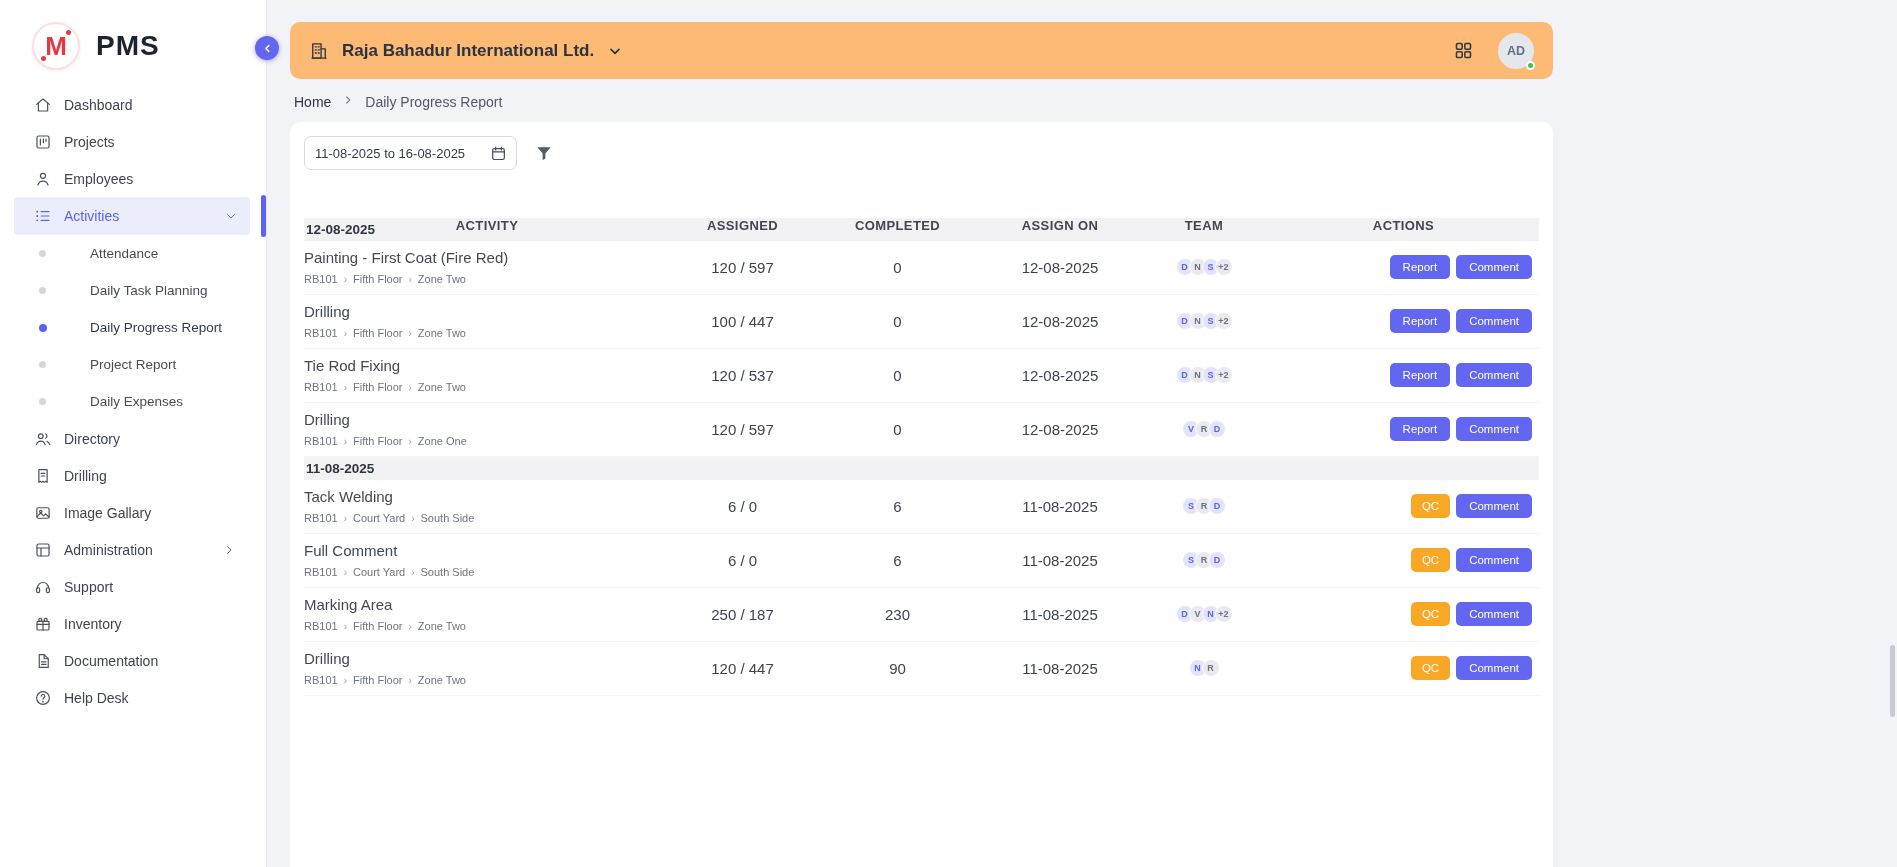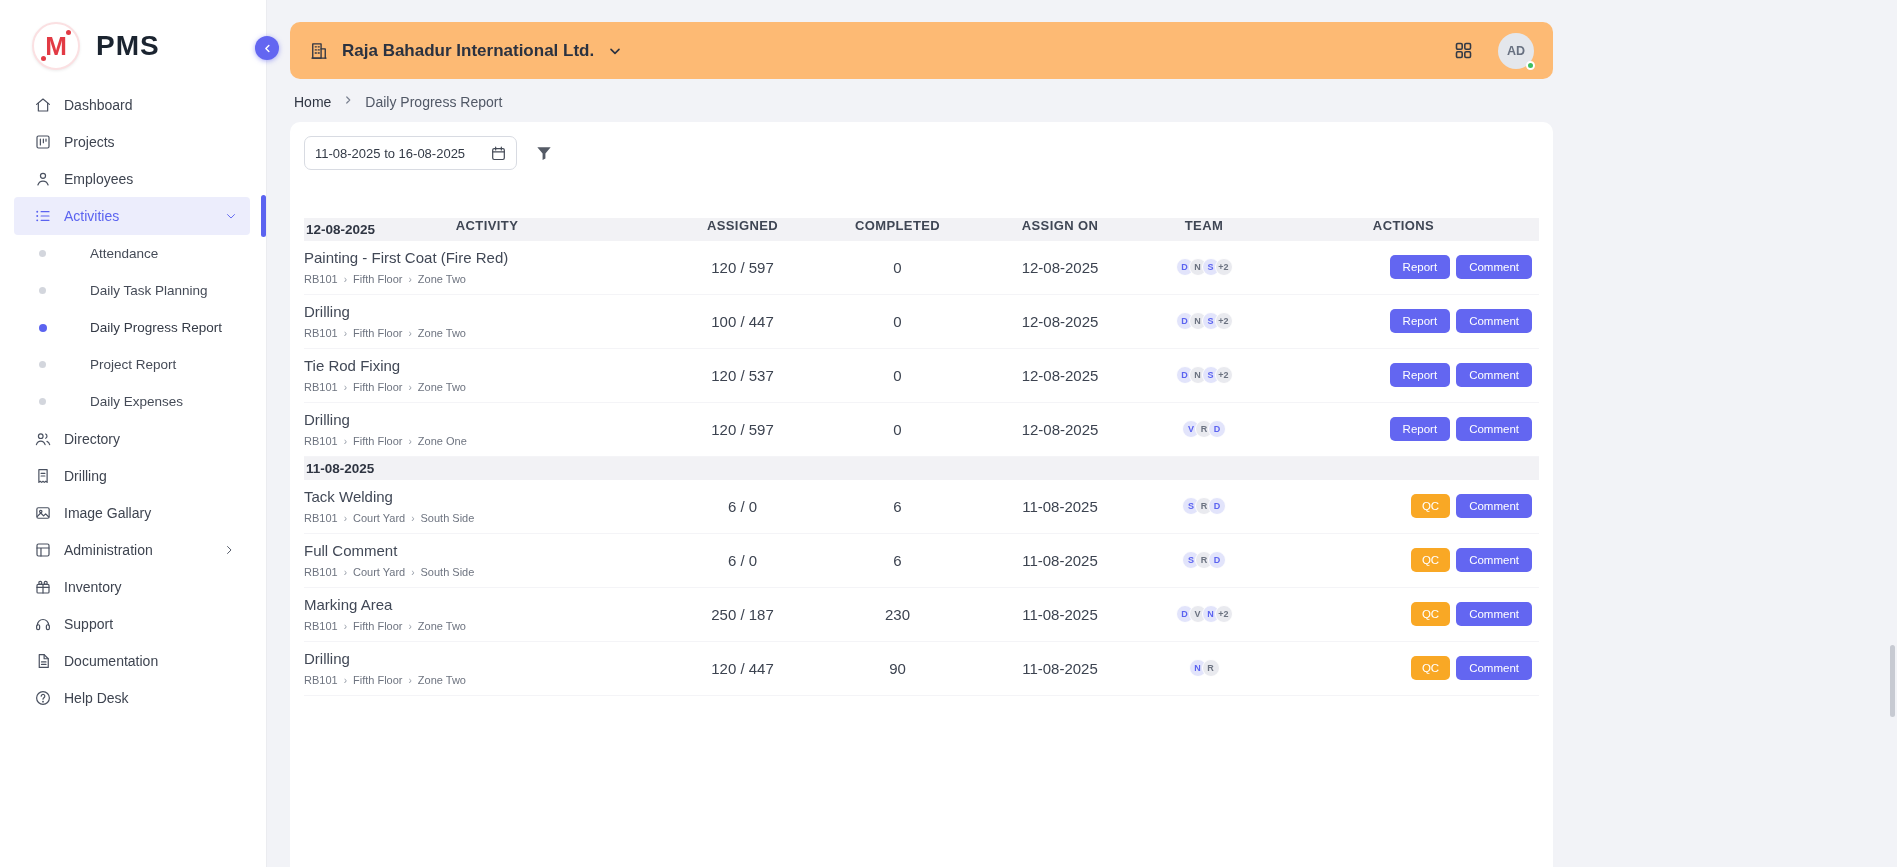--- a/index.html
+++ b/index.html
@@ -243,33 +243,33 @@
           <rect x="4" y="4" width="16" height="16" rx="2"></rect>
           <path d="M4 9.3h16M9.3 9.3V20"></path>
         </svg>
         <span class="side-label">Administration</span>
         <svg class="icn chev" viewBox="0 0 24 24" fill="none" stroke="currentColor" stroke-width="1.6" stroke-linecap="round" stroke-linejoin="round">
           <path d="M9.5 6l6 6-6 6"></path>
         </svg>
       </div>
       <div class="side-item">
         <svg class="icn " viewBox="0 0 24 24" fill="none" stroke="currentColor" stroke-width="1.6" stroke-linecap="round" stroke-linejoin="round">
+          <path d="M4.5 13.5a7.5 7.5 0 0115 0"></path>
+          <rect x="3.5" y="13" width="4" height="6.5" rx="1.8"></rect>
+          <rect x="16.5" y="13" width="4" height="6.5" rx="1.8"></rect>
+        </svg>
+        <span class="side-label">Support</span>
+      </div>
+      <div class="side-item">
+        <svg class="icn " viewBox="0 0 24 24" fill="none" stroke="currentColor" stroke-width="1.6" stroke-linecap="round" stroke-linejoin="round">
           <rect x="4" y="8.5" width="16" height="11.5" rx="1.5"></rect>
           <path d="M4 12.5h16M12 8.5V20"></path>
           <path d="M8.4 8.5a2 2 0 112-2.2c.1 1-.7 2.2-2 2.2zM15.6 8.5a2 2 0 10-2-2.2c-.1 1 .7 2.2 2 2.2z"></path>
         </svg>
         <span class="side-label">Inventory</span>
-      </div>
-      <div class="side-item">
-        <svg class="icn " viewBox="0 0 24 24" fill="none" stroke="currentColor" stroke-width="1.6" stroke-linecap="round" stroke-linejoin="round">
-          <path d="M4.5 13.5a7.5 7.5 0 0115 0"></path>
-          <rect x="3.5" y="13" width="4" height="6.5" rx="1.8"></rect>
-          <rect x="16.5" y="13" width="4" height="6.5" rx="1.8"></rect>
-        </svg>
-        <span class="side-label">Support</span>
       </div>
       <div class="side-item">
         <svg class="icn " viewBox="0 0 24 24" fill="none" stroke="currentColor" stroke-width="1.6" stroke-linecap="round" stroke-linejoin="round">
           <path d="M7 3.5h6.5L19 9v11.5H7z"></path>
           <path d="M13.5 3.5V9H19"></path>
           <path d="M10 13.2h6M10 16.6h6"></path>
         </svg>
         <span class="side-label">Documentation</span>
       </div>
       <div class="side-item">

